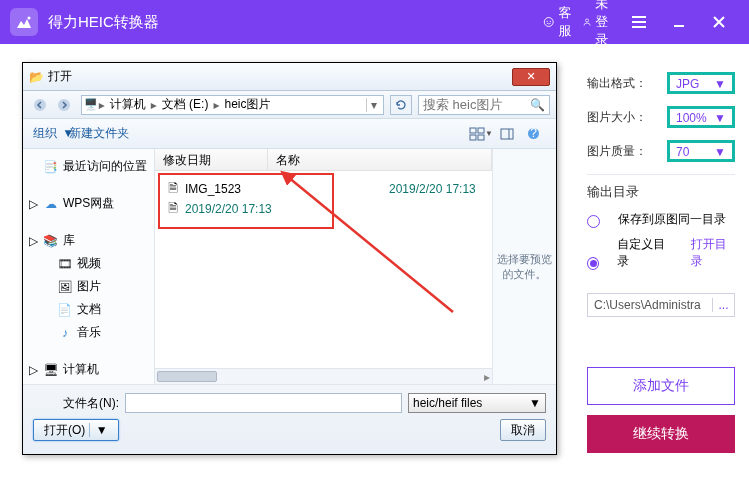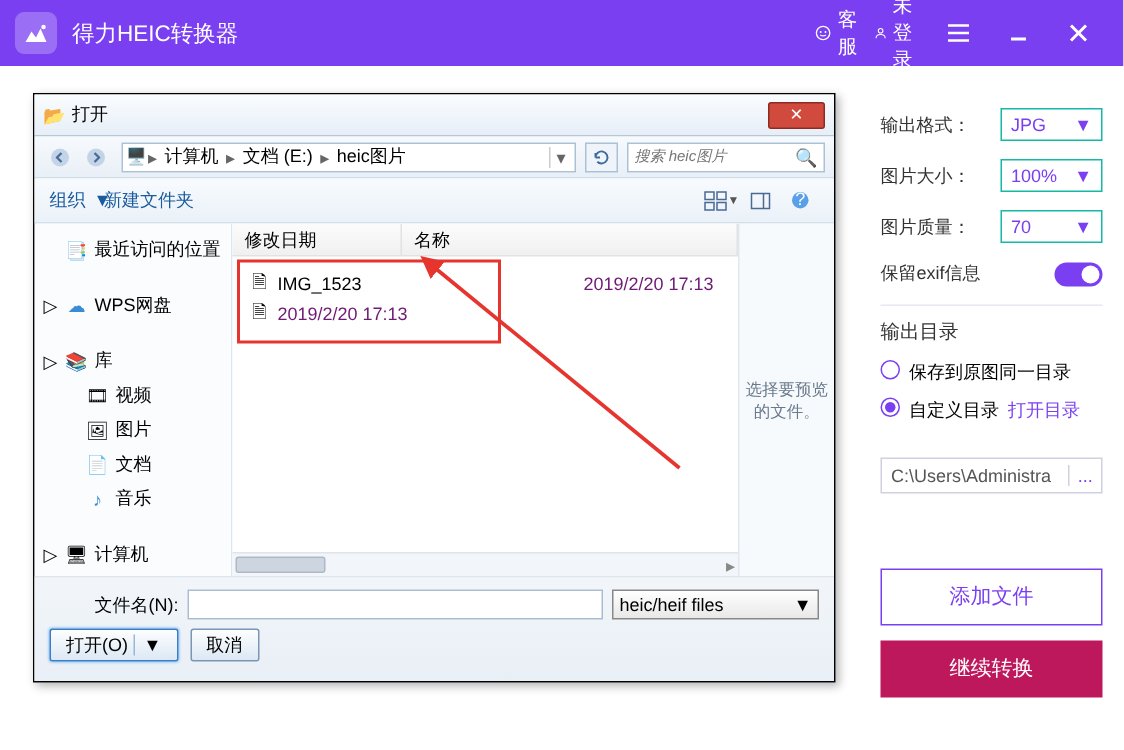--- a/index.html
+++ b/index.html
@@ -18,58 +18,58 @@
 .dlg-title{height:28px;background:linear-gradient(#fafdff,#e6eef7);border-bottom:1px solid #b8c6d6;display:flex;align-items:center;padding:0 6px}
 .dlg-title .t{margin-left:4px;color:#000}
 .dlg-close{width:38px;height:18px;background:#d04b3e;border:1px solid #8e2a20;border-radius:2px;display:flex;align-items:center;justify-content:center;color:#fff;margin-left:auto;font-size:11px;cursor:pointer}
 .navbar{height:28px;background:linear-gradient(#f7fafd,#e8eff6);border-bottom:1px solid #d2dce6;display:flex;align-items:center;padding:0 6px;gap:2px}
 .navbtn{width:22px;height:20px;border:1px solid transparent;display:flex;align-items:center;justify-content:center;cursor:pointer;border-radius:2px}
 .crumbs{flex:1;height:20px;border:1px solid #abc1d8;background:#fff;display:flex;align-items:center;padding:0 2px;margin:0 4px}
 .crumb{padding:0 4px;height:18px;display:flex;align-items:center;cursor:pointer}
 .csep{color:#666;padding:0 1px}
 .refresh{width:22px;height:20px;border:1px solid #abc1d8;background:#eef4fa;display:flex;align-items:center;justify-content:center;cursor:pointer}
 .search{width:132px;height:20px;border:1px solid #abc1d8;background:#fff;margin-left:4px;display:flex;align-items:center;padding:0 4px}
-.search input{border:none;outline:none;width:100%;font-style:italic;color:#888;font-size:10px}
+.search input{border:none;outline:none;width:100%;color:#888;font-size:13px}
 .toolbar{height:30px;background:linear-gradient(#f8fbfe,#eaf1f8);border-bottom:1px solid #d6e0ea;display:flex;align-items:center;padding:0 10px;gap:0}
 .toolbar .org{color:#1a5a9e;cursor:pointer}
 .toolbar .dd{width:7px;height:4px;display:inline-block;margin-left:2px}
 .tbspacer{flex:1}
 .viewbtn{width:26px;height:20px;display:flex;align-items:center;justify-content:center;cursor:pointer}
 .dlg-body{flex:1;display:flex;overflow:hidden}
 .tree{width:132px;border-right:1px solid #dde5ee;background:#fafcfe;padding:6px 4px;overflow:hidden}
 .titem{display:flex;align-items:center;padding:3px 2px;gap:4px;cursor:pointer;white-space:nowrap}
 .tind{width:10px}
 .ticn{width:16px;height:14px;display:inline-flex;align-items:center;justify-content:center}
 .filearea{flex:1;display:flex;flex-direction:column;background:#fff;position:relative}
 .fhdr{height:22px;border-bottom:1px solid #e2e2e2;display:flex;background:linear-gradient(#fcfcfc,#f0f0f0)}
 .fh{padding:3px 8px;border-right:1px solid #e2e2e2}
 .flist{position:relative;padding:8px 10px}
 .redbox{position:absolute;left:3px;top:2px;width:176px;height:56px;border:2px solid #e5352e;pointer-events:none}
 .frow{display:flex;align-items:center;height:20px;gap:4px;cursor:pointer}
 .fname{width:200px}
-.fdate{color:#701a75}
+.fdate{color:#0f766e}
 .preview{width:64px;border-left:1px solid #e2e8ef;background:#f7fafd;display:flex;align-items:center;justify-content:center;color:#6a7a8c;font-size:11px;text-align:center;padding:4px}
 .hscroll{height:16px;border-top:1px solid #dfe5ec;background:#f2f5f9;position:relative}
 .hthumb{position:absolute;left:2px;top:2px;width:60px;height:11px;background:#cdd6e0;border:1px solid #aeb9c6;border-radius:2px}
 .dlg-foot{height:70px;border-top:1px solid #dfe5ec;background:linear-gradient(#f2f6fa,#e9eff6);padding:8px 10px;display:flex;flex-direction:column;gap:6px}
 .frow2{display:flex;align-items:center;gap:6px}
 .frow2 label{width:86px;text-align:right}
 .fin{flex:1;height:20px;border:1px solid #a9bcd1;background:#fff;padding:0 4px}
 .fsel{width:138px;height:20px;border:1px solid #888;background:linear-gradient(#fff,#e8e8e8);padding:0 4px;display:flex;align-items:center;justify-content:space-between;cursor:pointer}
 .btn{height:22px;padding:0 10px;border:1px solid #7a96b5;background:linear-gradient(#fdfefe,#dce8f4);cursor:pointer;display:flex;align-items:center;border-radius:2px}
 .btn.primary{border-color:#3a7ecb;box-shadow:0 0 2px #6ab0f3}
 .arrow{position:absolute;left:273px;top:118px;pointer-events:none}
 .opt{display:flex;align-items:center;justify-content:space-between;margin-bottom:12px}
 .opt label{color:#333;font-size:12px}
-.sel{width:68px;height:22px;border:1px solid #14b8a6;background:#fff;display:flex;align-items:center;justify-content:space-between;padding:0 6px;cursor:pointer;color:#7b3ff2}
+.sel{width:68px;height:22px;border:3px solid #14b8a6;background:#fff;display:flex;align-items:flex-end;justify-content:space-between;padding:0 6px;cursor:pointer;color:#7b3ff2}
 .sel .cd{color:#7b3ff2}
 .toggle{width:32px;height:16px;background:#7b3ff2;border-radius:8px;position:relative;cursor:pointer}
 .toggle::after{content:"";position:absolute;right:2px;top:2px;width:12px;height:12px;background:#fff;border-radius:50%}
 .sec-title{font-size:13px;color:#333;margin:8px 0 10px}
-.radio{display:flex;align-items:flex-start;gap:6px;margin-bottom:8px;cursor:pointer}
+.radio{display:flex;align-items:flex-end;gap:18px;margin-bottom:8px;cursor:pointer}
 .rdot{width:13px;height:13px;border:1px solid #7b3ff2;border-radius:50%;display:flex;align-items:center;justify-content:center}
 .rdot.on::after{content:"";width:7px;height:7px;background:#7b3ff2;border-radius:50%}
 .link{color:#7b3ff2;cursor:pointer}
 .pathbox{height:24px;border:1px solid #d0d0e0;display:flex;align-items:center;margin-top:23px}
 .pathbox span{flex:1;padding:0 6px;overflow:hidden;white-space:nowrap;color:#555}
 .pathbox .more{width:22px;border-left:1px solid #d0d0e0;text-align:center;cursor:pointer;color:#7b3ff2}
 .bigbtn{width:100%;height:38px;display:flex;align-items:center;justify-content:center;font-size:14px;cursor:pointer;margin-top:10px}
 .bigbtn.outline{border:1px solid #7b3ff2;color:#7b3ff2;background:#fff}
 .bigbtn.fill{background:#be185d;color:#fff}
 hr.sep{border:none;border-top:1px solid #e8e8f0;margin:6px 0 4px}
@@ -265,21 +265,21 @@
       </div>
       <div class="dlg-foot">
         <div class="frow2">
           <label>文件名(N):</label>
           <input class="fin" style="">
           <div class="fsel">
               <span>heic/heif files</span>
               <span>▼</span>
             </div>
         </div>
-        <div class="frow2" style="justify-content:flex-start;gap:8px">
+        <div class="frow2" style="justify-content:space-between;gap:8px">
           <div class="btn primary"><span>打开(O)</span>&nbsp;<span style="border-left:1px solid #9ab8d8;padding-left:6px">▼</span></div>
           <div class="btn">取消</div>
         </div>
       </div>
     </div>
     <svg class="arrow" width="190" height="160">
       <defs>
           <marker id="ah" markerWidth="10" markerHeight="10" refX="2" refY="3" orient="auto">
             <path d="M0 0 L6 3 L0 6 Z" fill="#e5352e"></path>
           </marker>
@@ -303,24 +303,20 @@
           <span class="cd">▼</span>
         </div>
     </div>
     <div class="opt">
       <label>图片质量：</label>
       <div class="sel">
           <span>70</span>
           <span class="cd">▼</span>
         </div>
     </div>
-    <div class="opt">
-      <label>保留exif信息</label>
-      <div class="toggle"></div>
-    </div>
     <hr class="sep">
     <div class="sec-title">输出目录</div>
     <div class="radio">
       <div class="rdot"></div>
       <span>保存到原图同一目录</span>
     </div>
     <div class="radio">
       <div class="rdot on"></div>
       <span>自定义目录</span>
       <span class="link" style="margin-left:0">打开目录</span>

